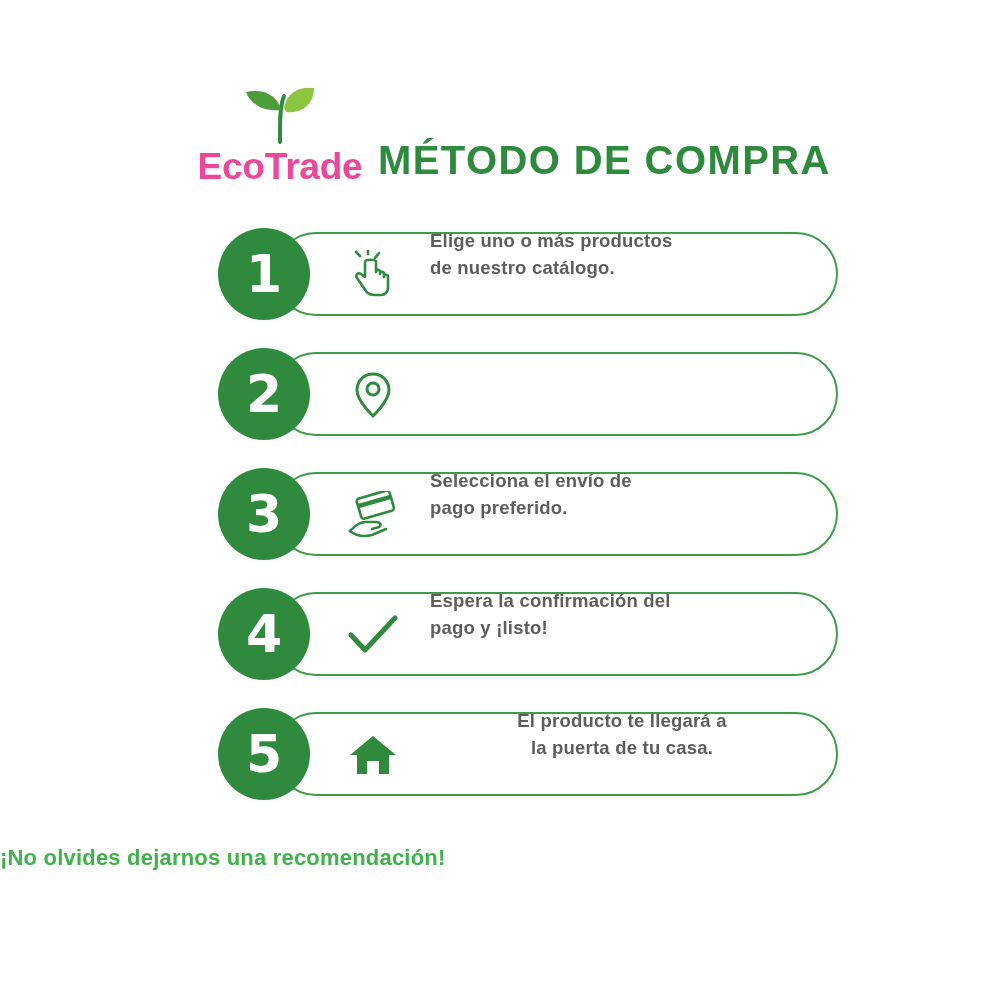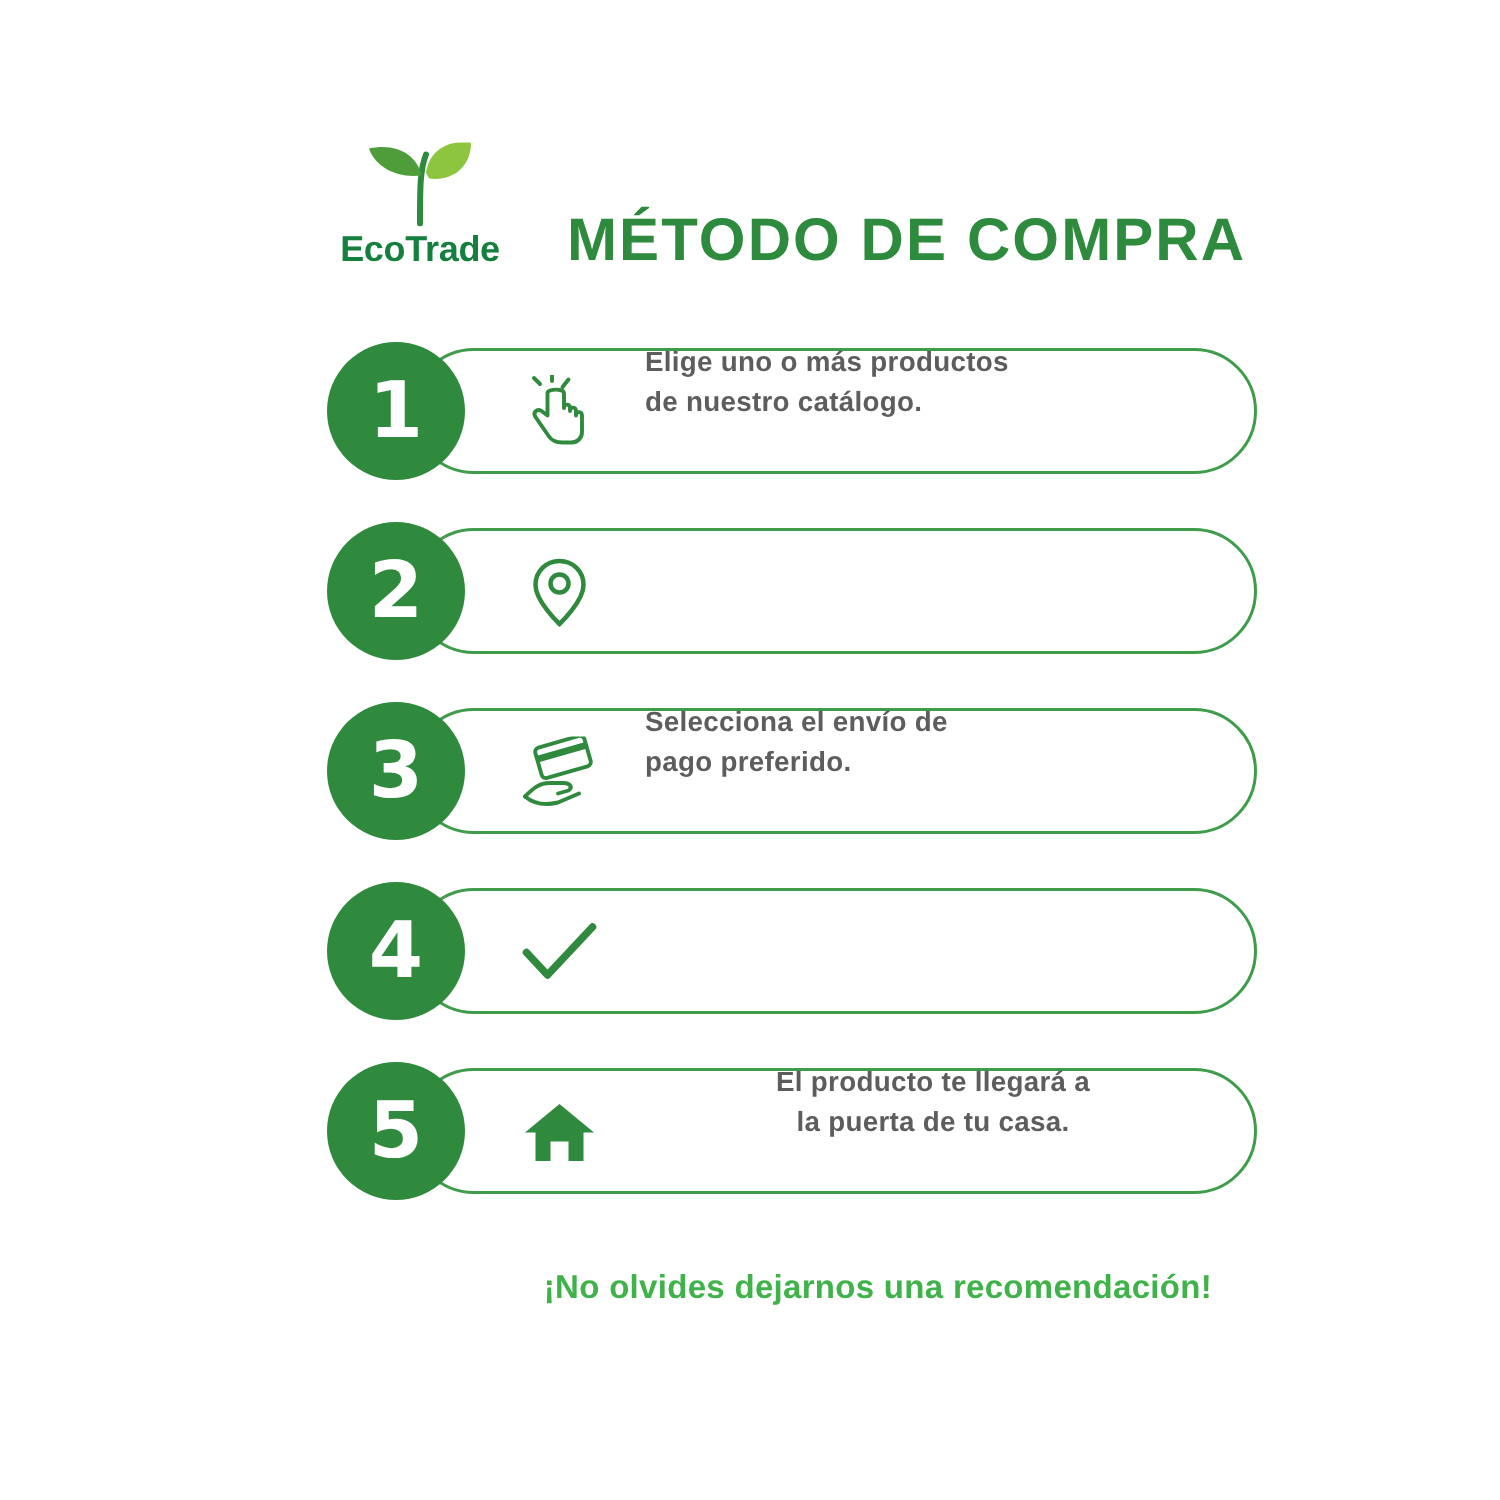--- a/index.html
+++ b/index.html
@@ -37,23 +37,23 @@
     flex-direction: column;
     align-items: center;
     justify-content: center;
   }
   .logo-mark {
     width: 92px;
     height: 56px;
     position: relative;
   }
   .logo-name {
-    font-size: 24px;
-    font-weight: bold;
-    color: #15803d;
+    font-size: 37px;
+    font-weight: bold;
+    color: #ec4899;
     letter-spacing: -0.2px;
     margin-top: 2px;
   }
   .title {
     flex: 1;
     margin-left: 18px;
     font-size: 40px;
     font-weight: bold;
     color: #2e8b3d;
     letter-spacing: 1.4px;
@@ -134,21 +134,21 @@
     font-weight: 600;
   }
   .step-text.center { align-items: center; text-align: center; }
 
   
   .footer {
     position: absolute;
     left: 0;
     top: 845px;
     width: 808px;
-    text-align: right;
+    text-align: left;
     font-size: 22px;
     font-weight: bold;
     color: #3fb24a;
     letter-spacing: 0.2px;
   }
 </style>
 </head>
 <body>
 
 <div class="canvas">
@@ -227,20 +227,24 @@
     <div class="step">
       <div class="step-pill"></div>
       <div class="step-num-circle">
         <span class="step-num">4</span>
       </div>
       <div class="step-icon">
         <svg width="52" height="44" viewBox="0 0 52 44" xmlns="http://www.w3.org/2000/svg">
           <path d="M4 22 L18 37 L48 5" fill="none" stroke="#2f8a3e" stroke-width="5" stroke-linecap="round" stroke-linejoin="round"></path>
         </svg>
       </div>
+      <div class="step-text">
+        <div class="step-line">Espera la confirmación del</div>
+        <div class="step-line">pago y ¡listo!</div>
+      </div>
     </div>
 
     <div class="step">
       <div class="step-pill"></div>
       <div class="step-num-circle">
         <span class="step-num">5</span>
       </div>
       <div class="step-icon">
         <svg width="50" height="46" viewBox="0 0 50 46" xmlns="http://www.w3.org/2000/svg">
           <path d="M25 4 L48 23 L41 23 L41 42 L9 42 L9 23 L2 23 Z" fill="#2f8a3e"></path>

